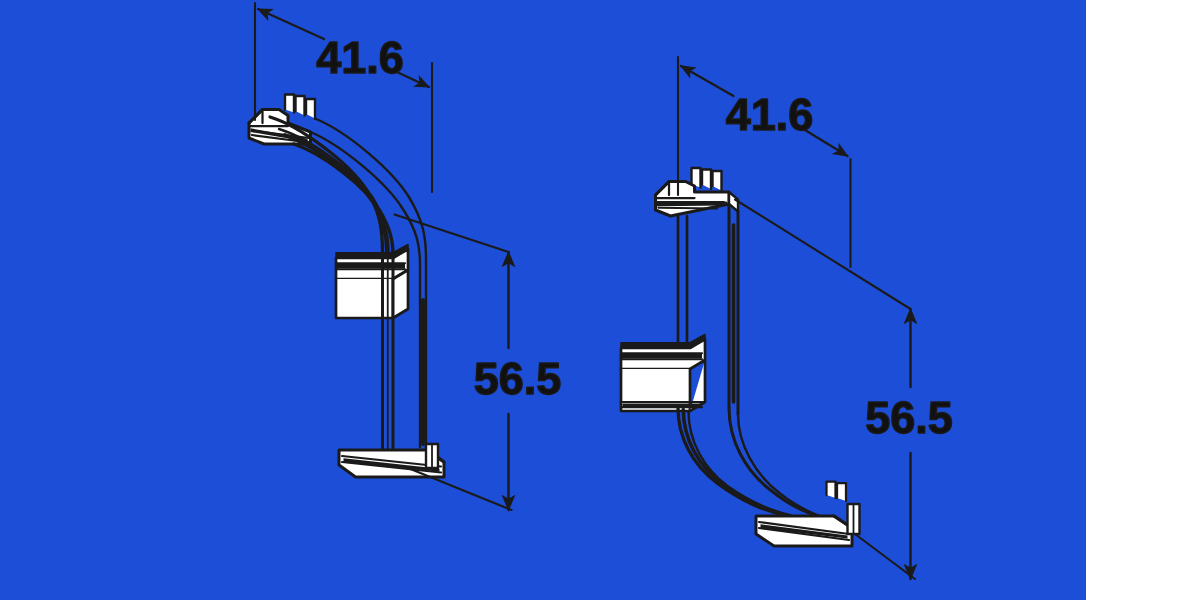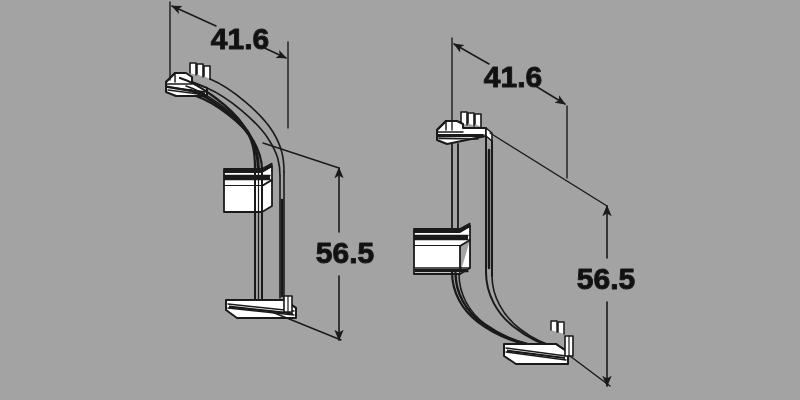--- a/index.html
+++ b/index.html
@@ -5,23 +5,23 @@
   html, body {
     margin: 0;
     padding: 0;
     background: #ffffff;
   }
   body {
     font-family: "Liberation Sans", sans-serif;
   }
   #canvas {
     position: relative;
-    width: 800px;
+    width: 724px;
     height: 400px;
-    background: #a3a3a3;
+    background: #1d4ed8;
     overflow: hidden;
   }
   #drawing-svg {
     position: absolute;
     left: 0;
     top: 0;
     width: 800px;
     height: 400px;
   }
   .dim-text {

